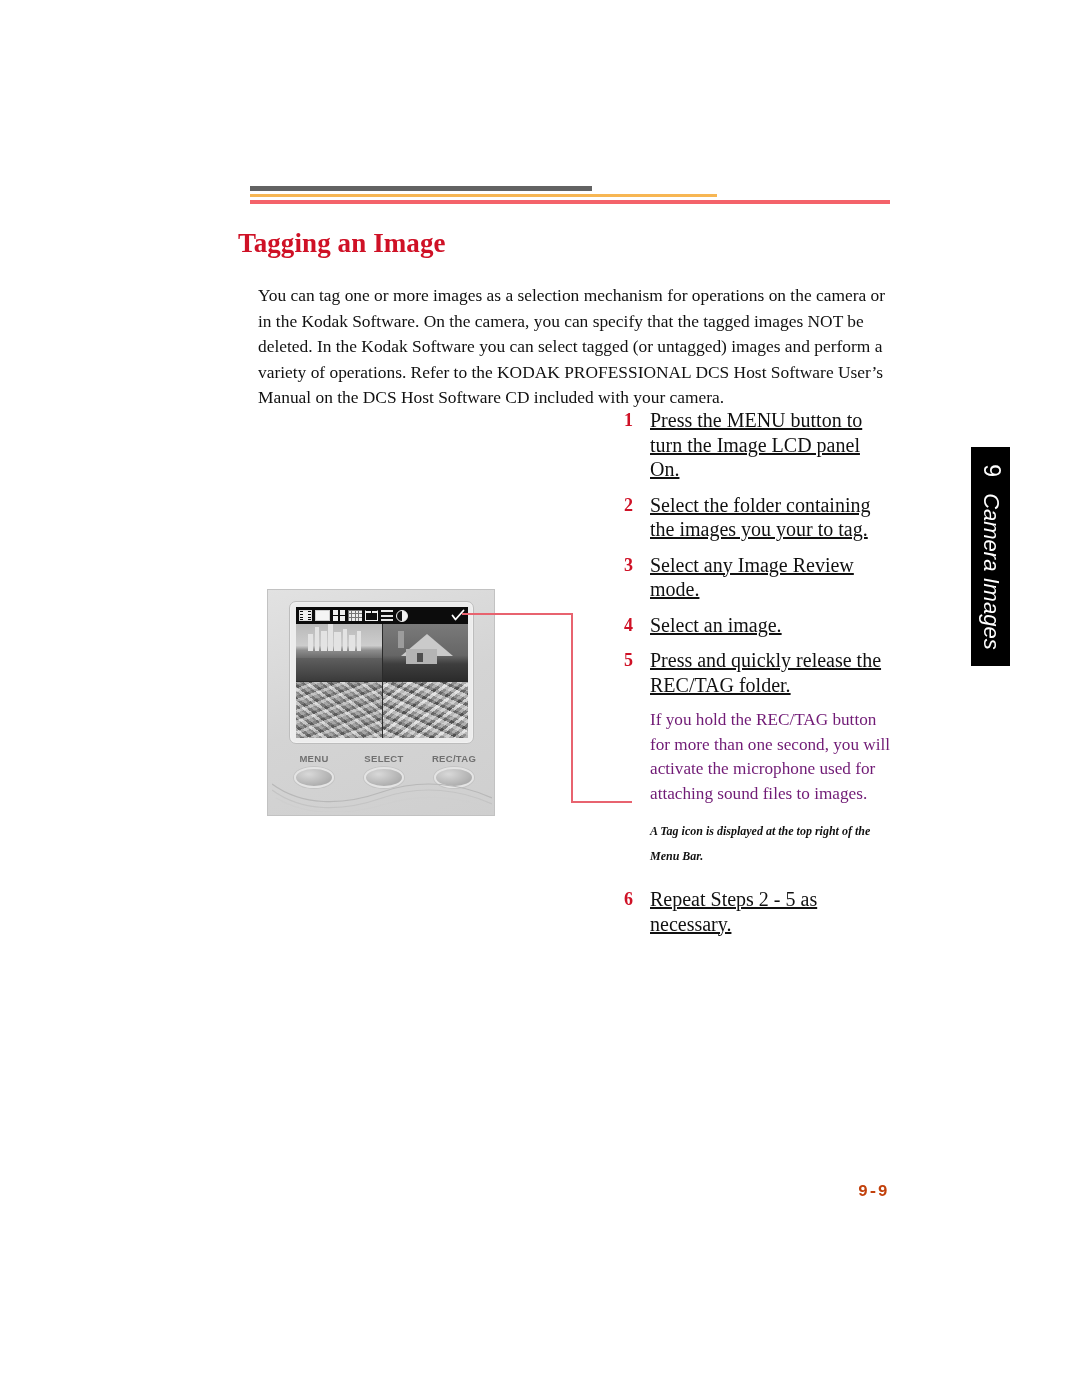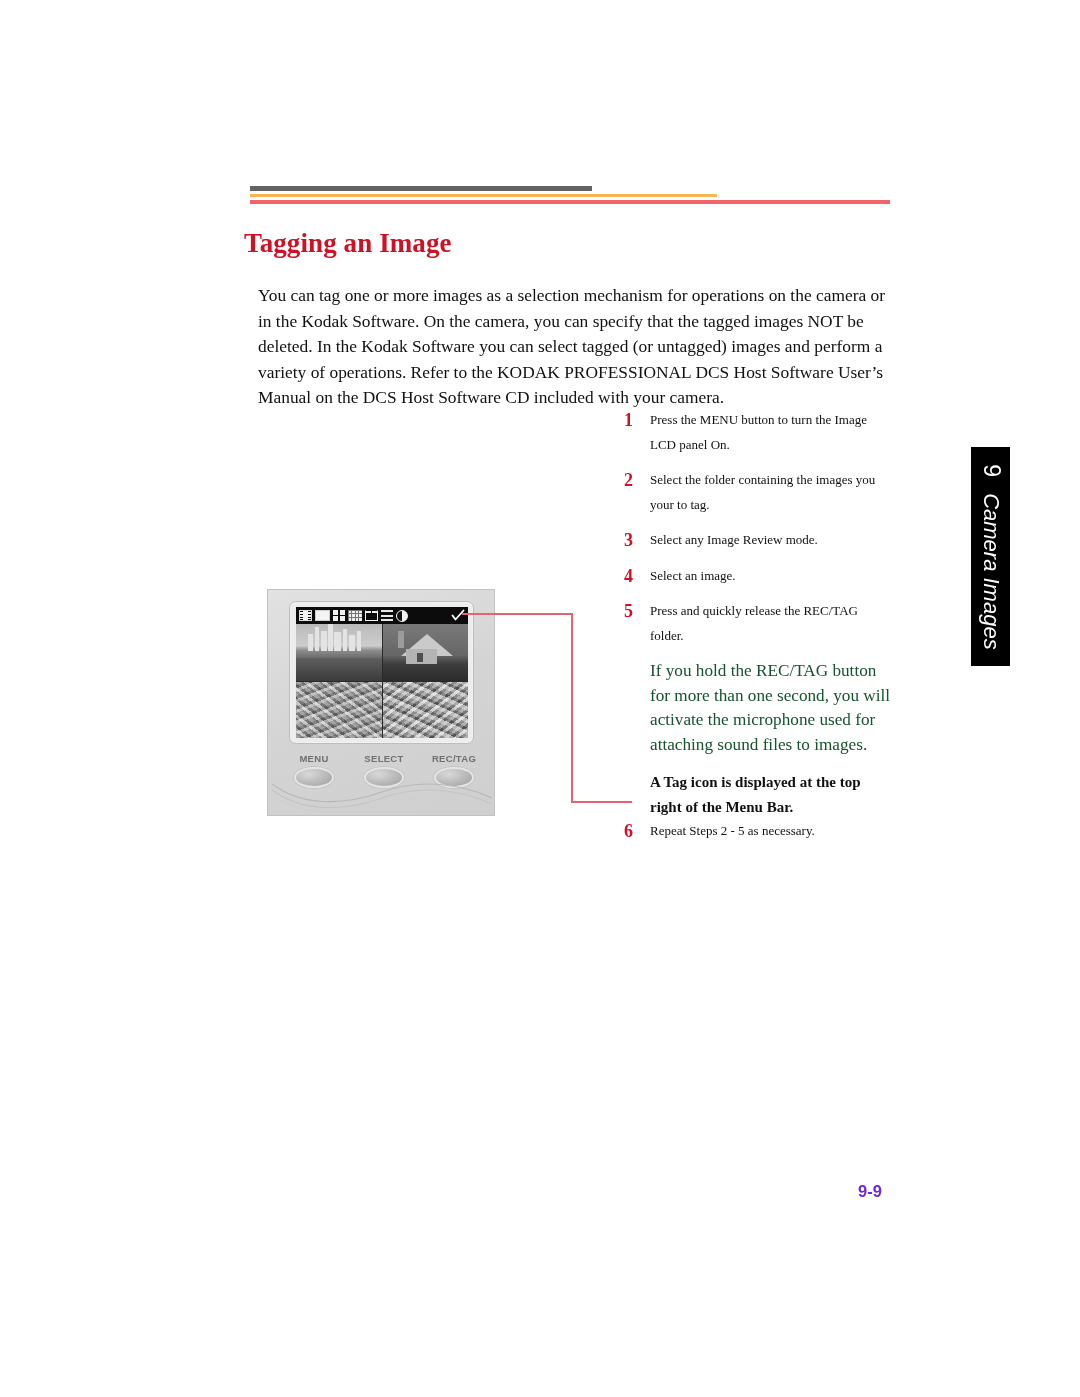--- a/index.html
+++ b/index.html
@@ -28,21 +28,21 @@
     margin-bottom: 3px;
     border-radius: 0;
   }
   .rule-dark  { width: 53.5%;  background: #636363; height: 5px; }
   .rule-tan   { width: 73.0%;  background: #f7b653; height: 3px; }
   .rule-red   { width: 100%;   background: #f4636a; height: 4px; margin-bottom: 0; }
 
   
   .page-heading {
     position: absolute;
-    left: 244px;
+    left: 238px;
     top: 228px;
     font-family: "Liberation Serif", serif;
     font-size: 27px;
     font-weight: bold;
     color: #cf1126;
     letter-spacing: 0.1px;
   }
 
   
   .intro {
@@ -72,39 +72,41 @@
   .step-num {
     flex: 0 0 26px;
     font-size: 18px;
     font-weight: bold;
     color: #cf1126;
     line-height: 24.5px;
     text-align: left;
   }
   .step-text {
     flex: 1 1 auto;
-    font-size: 13px;
+    font-size: 20px;
     line-height: 24.5px;
     color: #111;
+    text-decoration: underline;
   }
   .sub-para {
     margin-left: 26px;
     font-size: 17.2px;
     line-height: 24.5px;
-    color: #14532d;
+    color: #701a75;
     margin-top: 11px;
   }
   .note-italic {
     margin-left: 26px;
-    font-size: 15px;
+    font-size: 12px;
     line-height: 24.5px;
+    font-style: italic;
     font-weight: bold;
     color: #111;
     margin-top: 13px;
-    margin-bottom: 0;
+    margin-bottom: 19px;
   }
 
   
   .side-tab {
     position: absolute;
     left: 971px;
     top: 447px;
     width: 39px;
     height: 219px;
     background: #000000;
@@ -134,22 +136,22 @@
     font-family: "Liberation Sans", sans-serif;
   }
 
   
   .page-number {
     position: absolute;
     left: 858px;
     top: 1182px;
     font-size: 16.5px;
     font-weight: bold;
-    color: #6d28d9;
-    font-family: Liberation Sans, sans-serif;
+    color: #c2410c;
+    font-family: Liberation Mono, monospace;
   }
 
   
   .camera-fig {
     position: absolute;
     left: 267px;
     top: 589px;
     width: 236px;
     height: 227px;
   }

